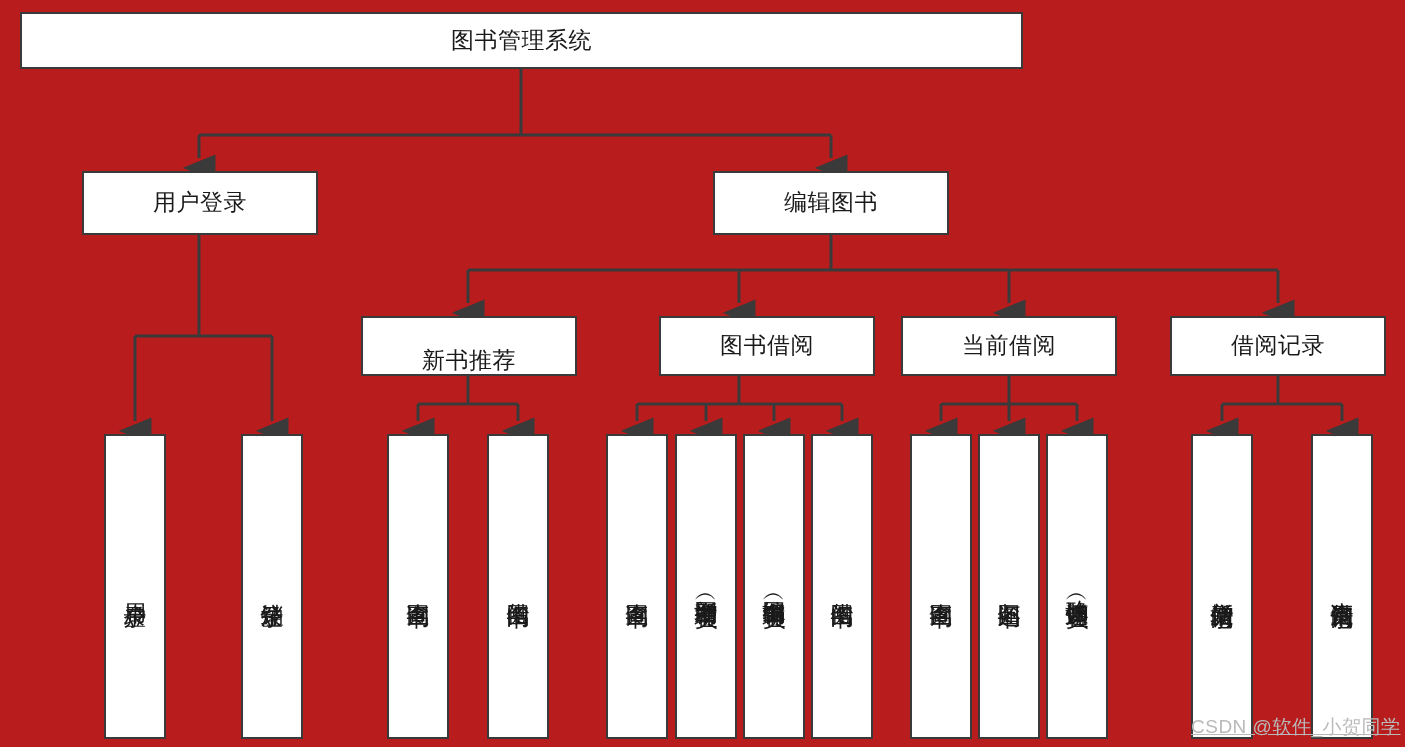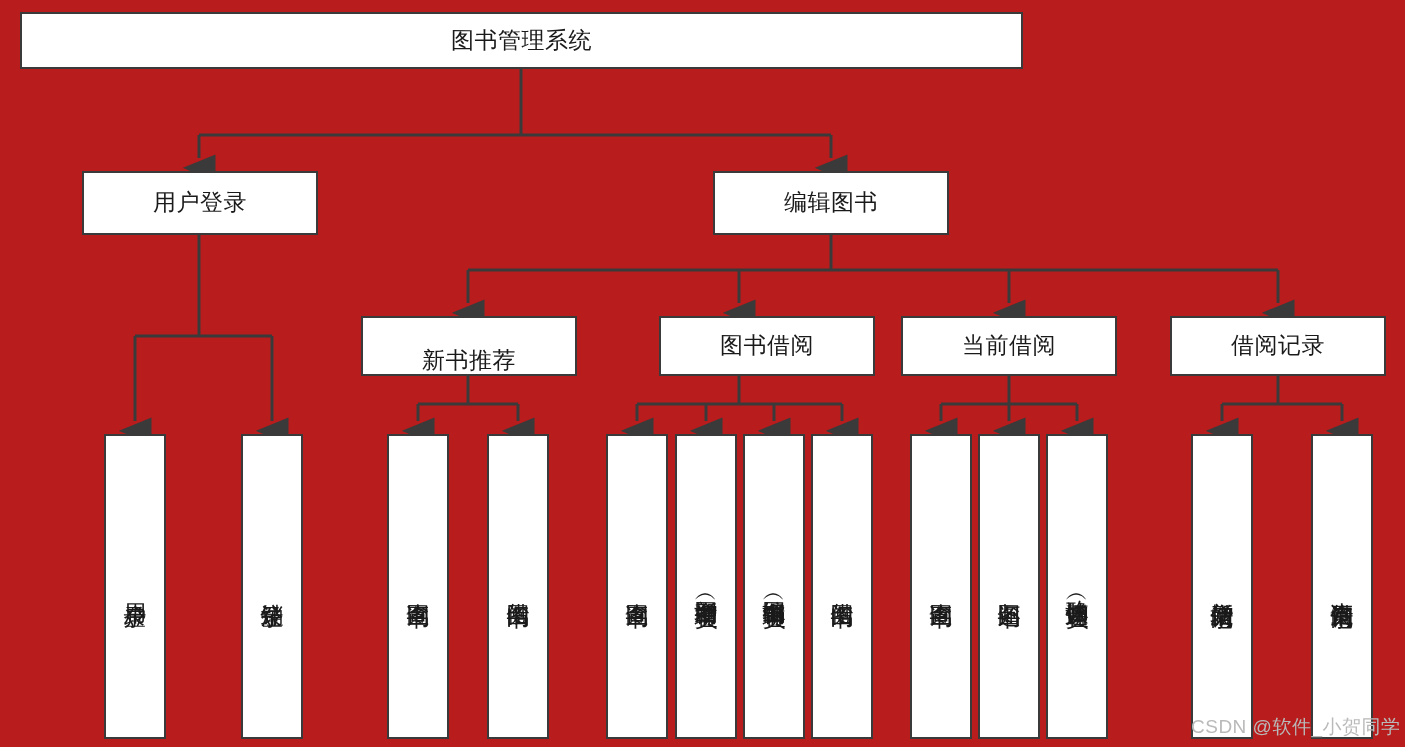--- a/index.html
+++ b/index.html
@@ -179,15 +179,15 @@
     <span class="vtxt">确认归还（管理员）</span>
   </div>
 
   <div class="node v" style="left:1191px; top:434px; width:62px; height:305px;">
     <span class="vtxt">新增借阅记录</span>
   </div>
   <div class="node v" style="left:1311px; top:434px; width:62px; height:305px;">
     <span class="vtxt">查询借阅记录</span>
   </div>
 
-  <div class="watermark" style="left:1191px; top:714px;">CSDN @软件_小贺同学</div>
+  <div class="watermark" style="left:1191px; top:714px;text-decoration:underline;">CSDN @软件_小贺同学</div>
 
 </div>
 
 </body></html>

